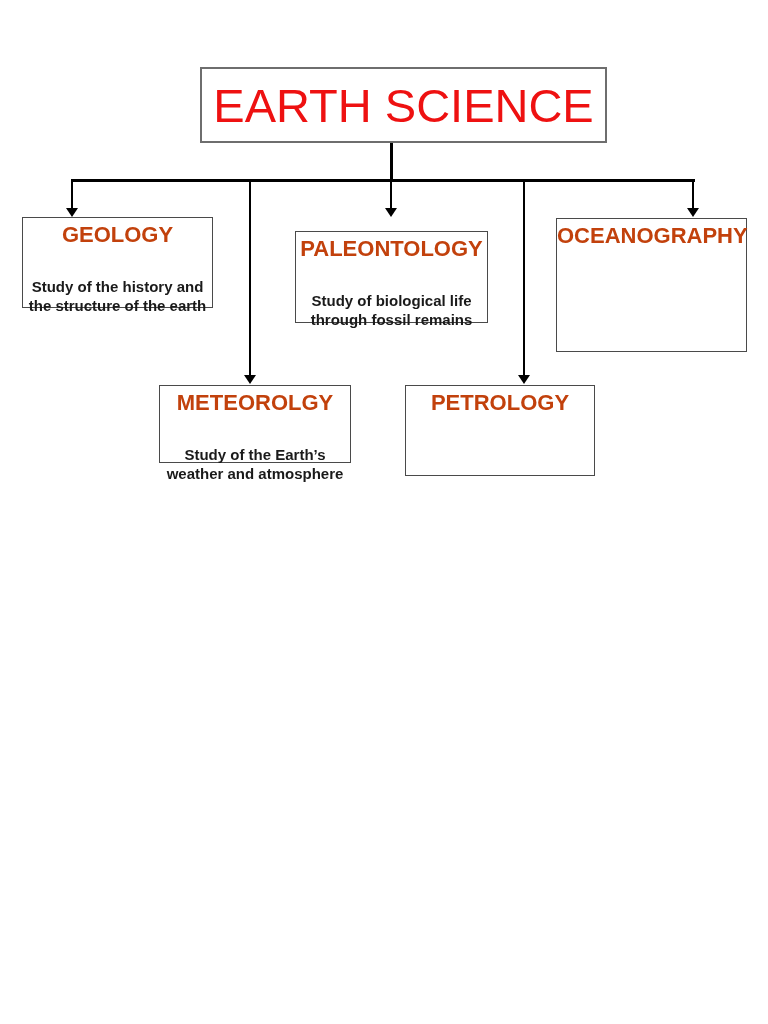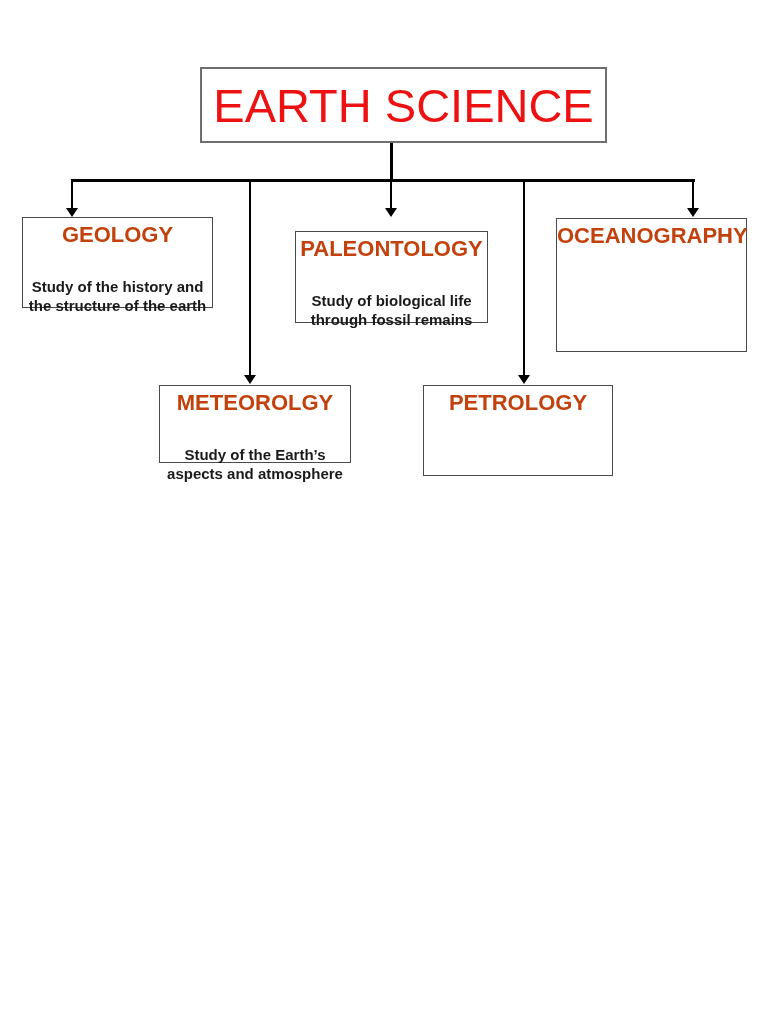--- a/index.html
+++ b/index.html
@@ -46,21 +46,21 @@
     font-weight: 700;
     line-height: 18.5px;
     white-space: pre-line;
     margin-top: 32px;
   }
 
   #box-geology      { left: 22px;  top: 217px; width: 191px; height: 91px;  }
   #box-paleontology { left: 295px; top: 231px; width: 193px; height: 92px;  }
   #box-oceanography { left: 556px; top: 218px; width: 191px; height: 134px; }
   #box-meteorolgy   { left: 159px; top: 385px; width: 192px; height: 78px;  }
-  #box-petrology    { left: 423px; top: 385px; width: 190px; height: 91px;  }
+  #box-petrology    { left: 405px; top: 385px; width: 190px; height: 91px;  }
 
   
   .line { position: absolute; background: #000000; }
   .vline { width: 2px; }
   .arrowhead {
     position: absolute;
     width: 0; height: 0;
     border-left: 6px solid transparent;
     border-right: 6px solid transparent;
     border-top: 9px solid #000000;
@@ -115,20 +115,20 @@
 through fossil remains</div>
   </div>
 
   <div class="box" id="box-oceanography">
     <div class="node-heading">OCEANOGRAPHY</div>
   </div>
 
   <div class="box" id="box-meteorolgy">
     <div class="node-heading">METEOROLGY</div>
     <div class="node-desc">Study of the Earth’s
-aspects and atmosphere</div>
+weather and atmosphere</div>
   </div>
 
   <div class="box" id="box-petrology">
     <div class="node-heading">PETROLOGY</div>
   </div>
 
 </div>
 
 </body></html>

